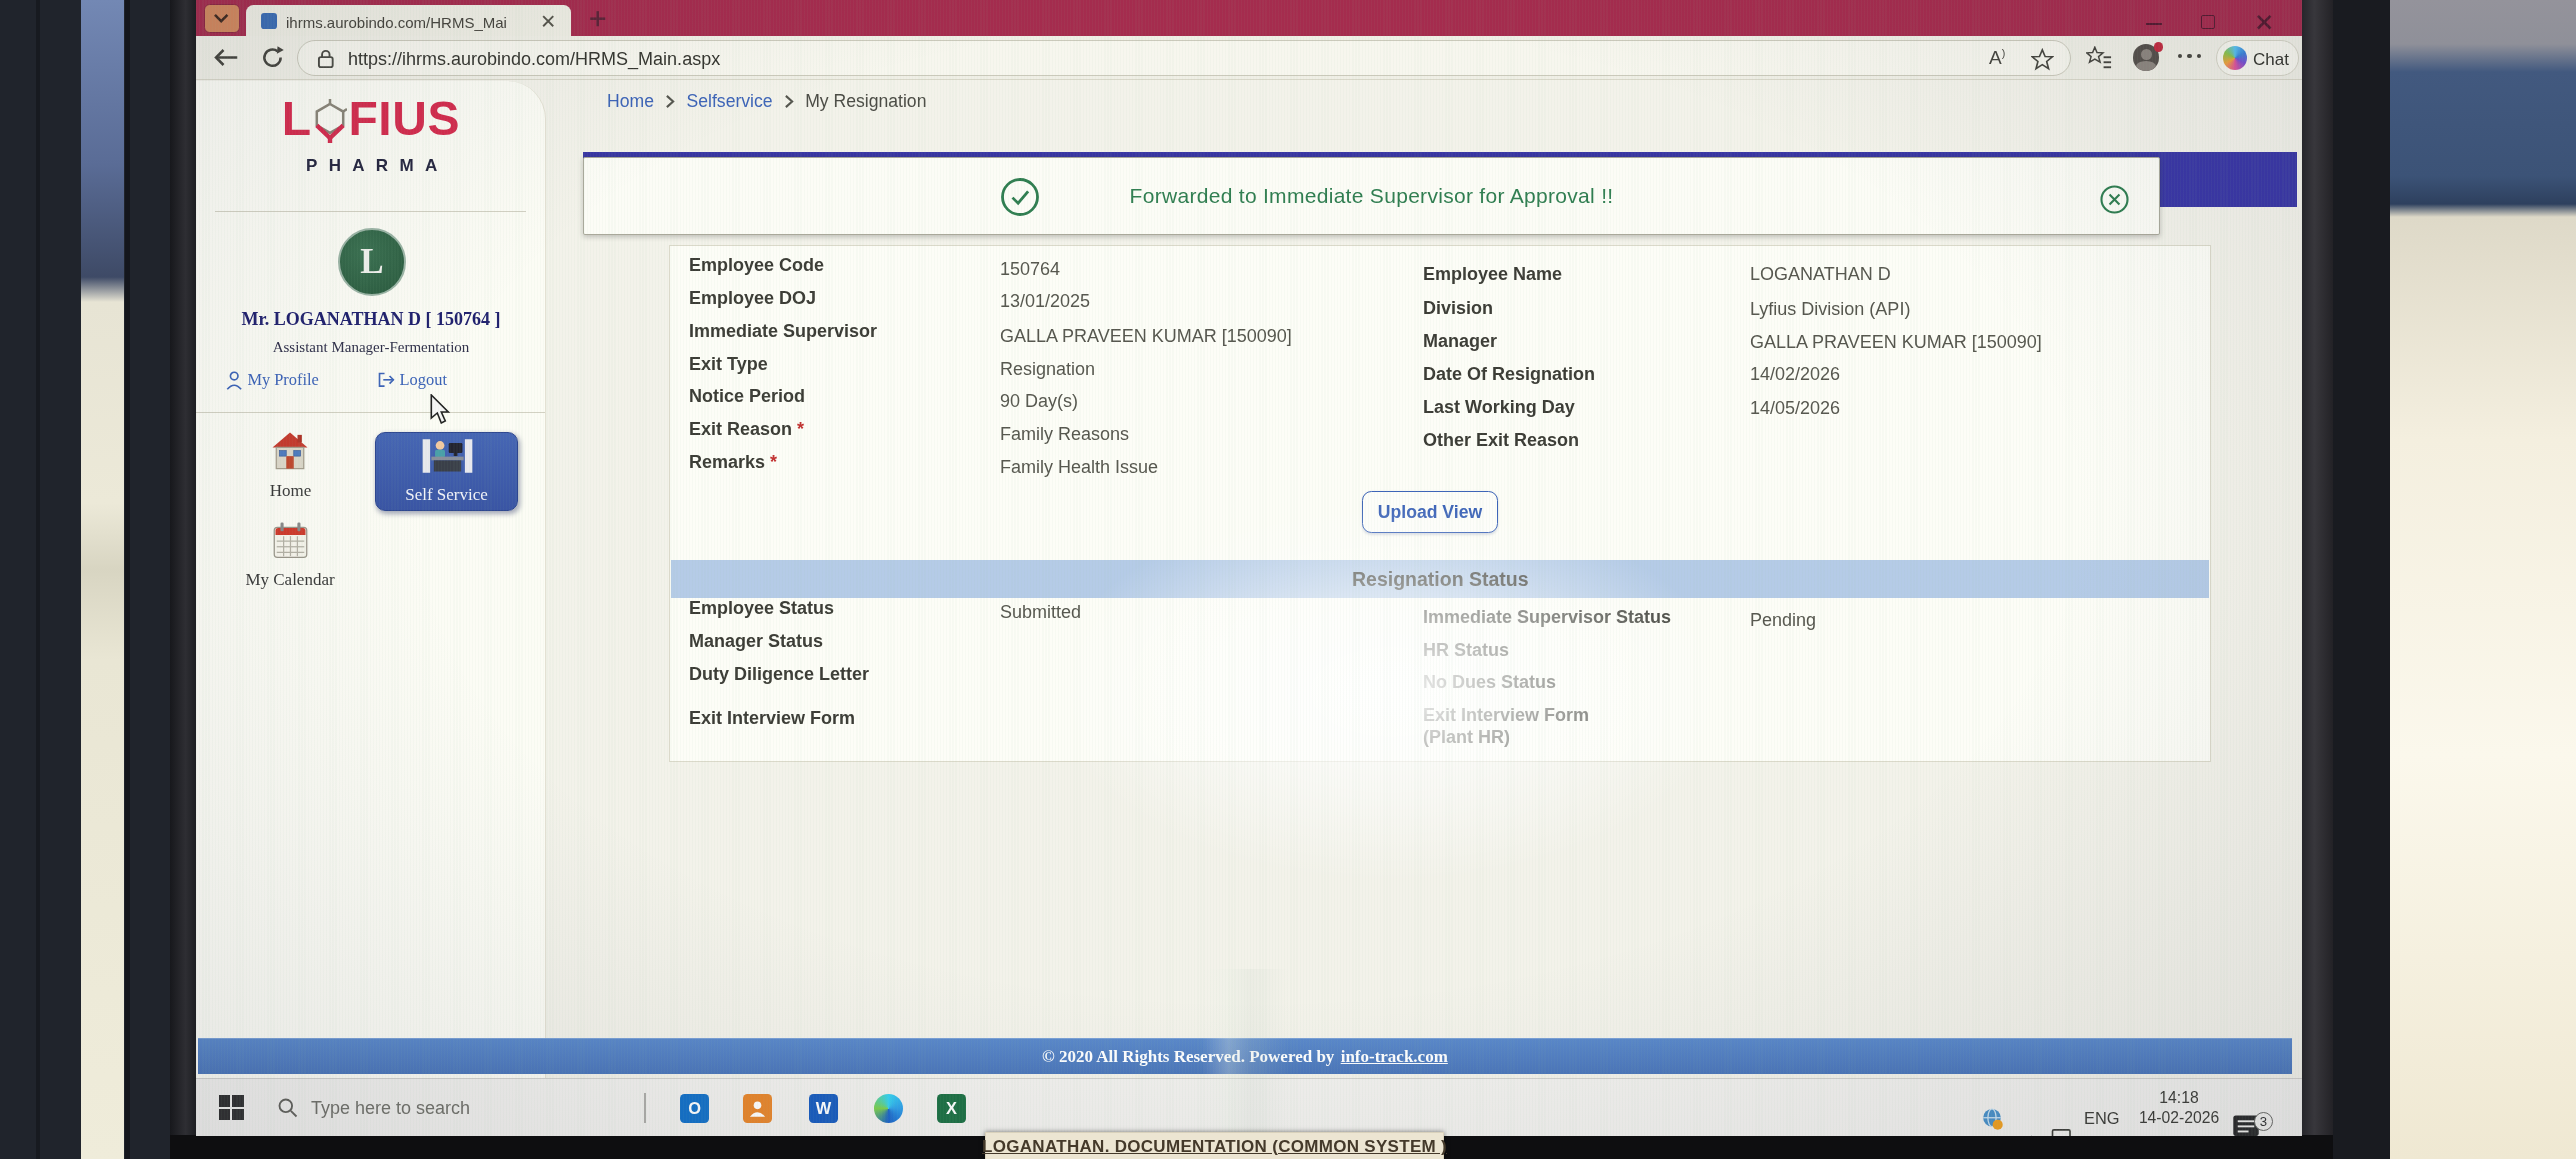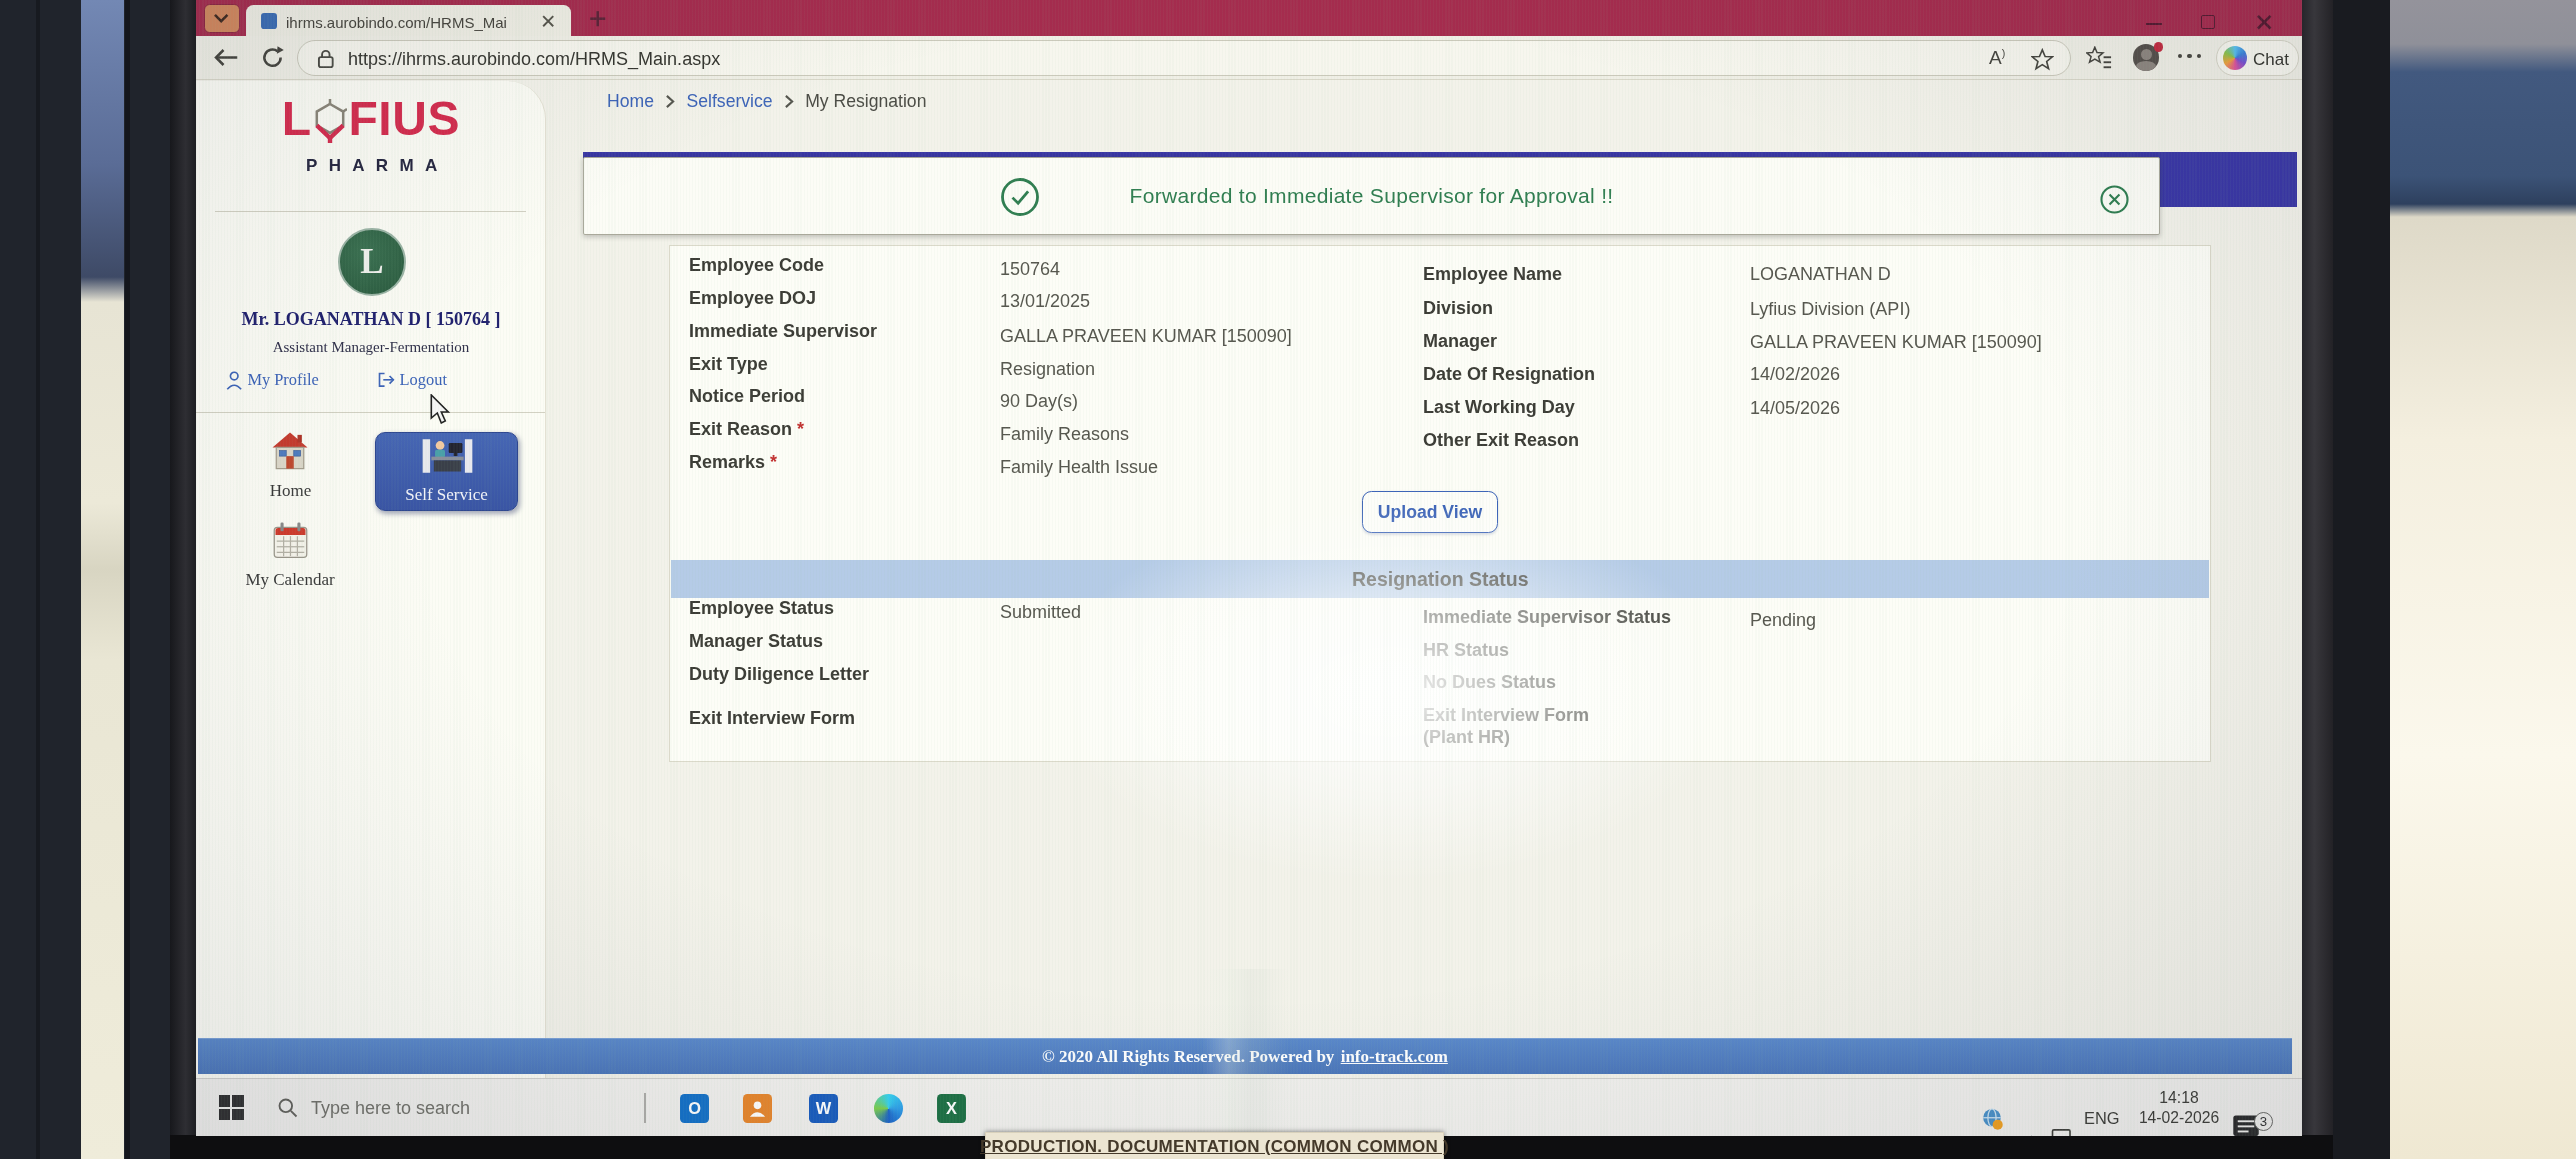--- a/index.html
+++ b/index.html
@@ -446,16 +446,16 @@
           <line x1="9" y1="27" x2="26" y2="27" stroke="#f1f0ed" stroke-width="3"></line>
         </svg>
       <div class="badge">3</div>
     </div>
 
     <div class="glare"></div>
     <div class="bottle"></div>
   </div>
 
   <div class="sticker">
-    <span>PRODUCTION. DOCUMENTATION (COMMON COMMON )</span>
+    <span>LOGANATHAN. DOCUMENTATION (COMMON SYSTEM )</span>
   </div>
 </div>
 
 
 </body></html>

